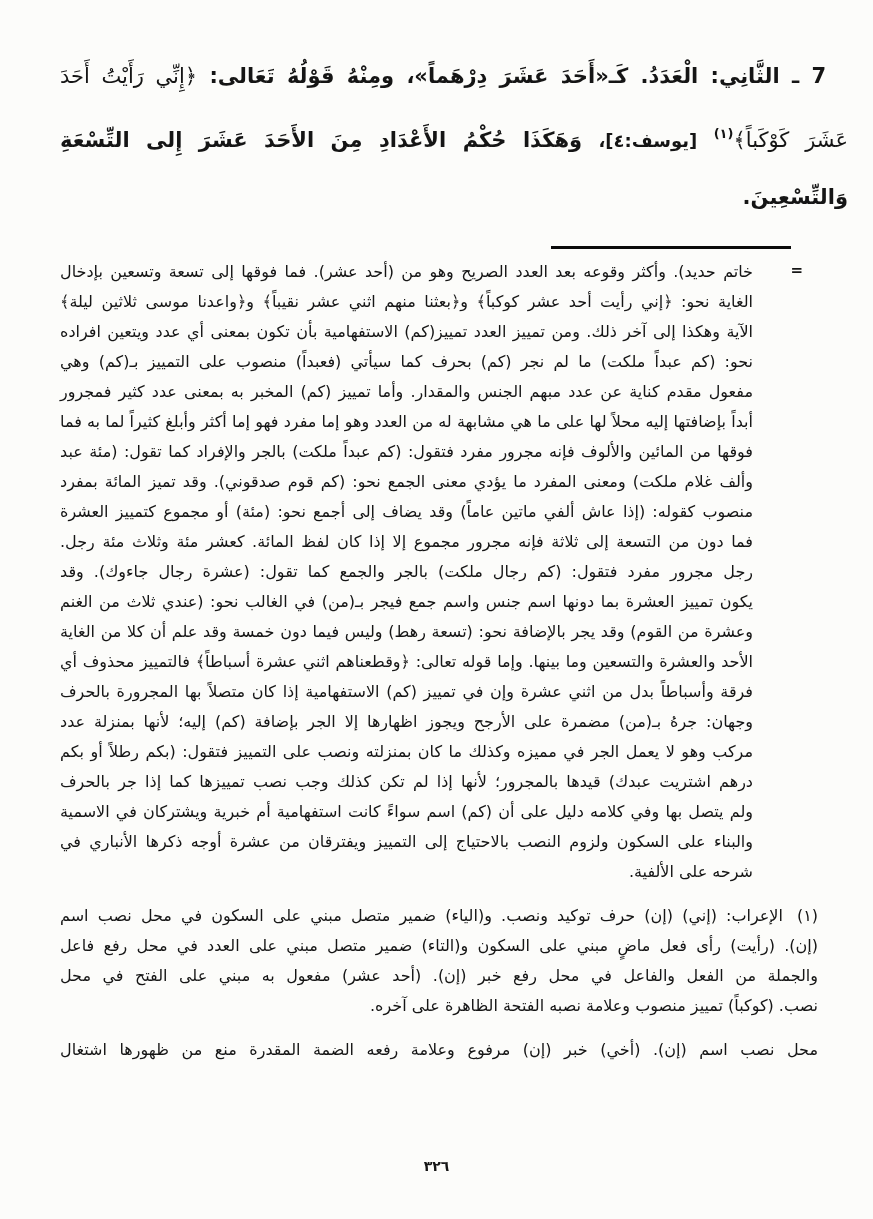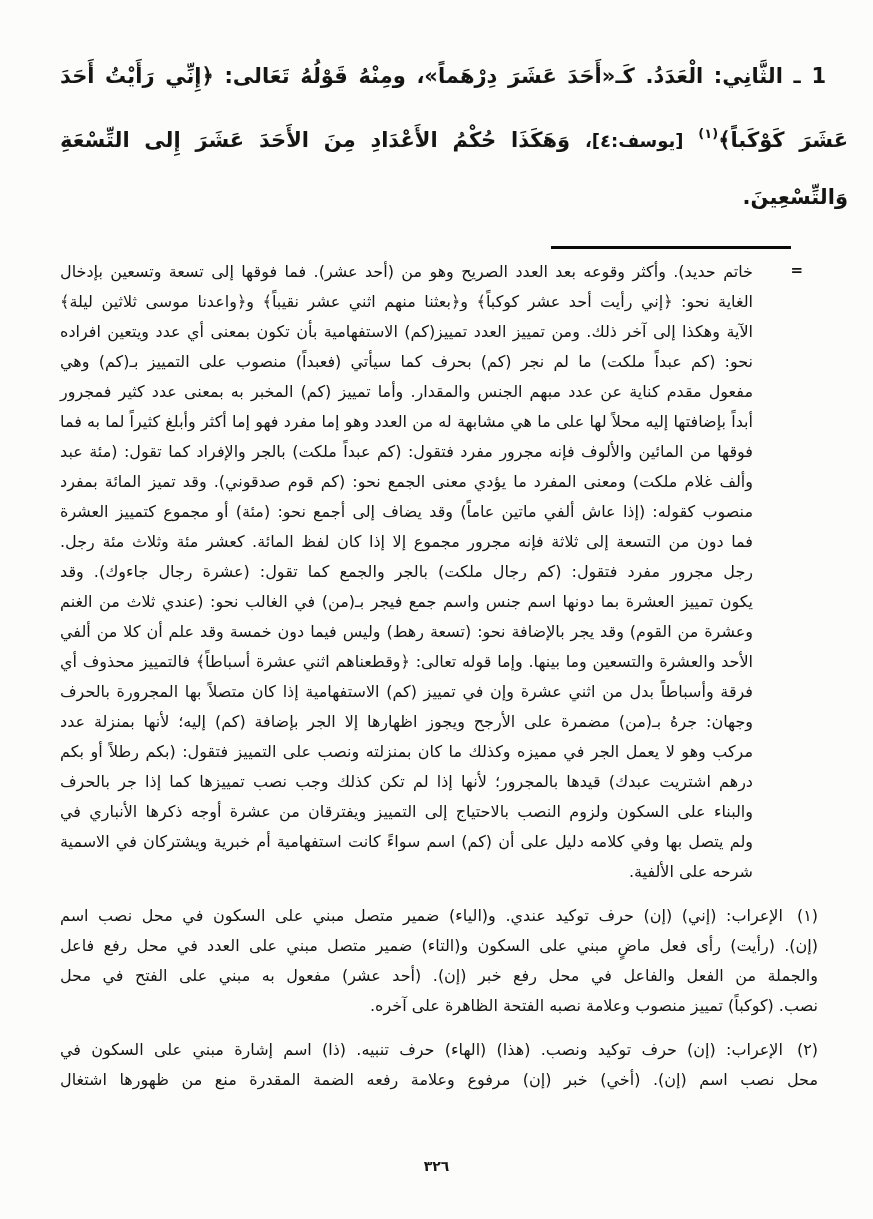--- a/index.html
+++ b/index.html
@@ -15,21 +15,21 @@
   }
   .content{padding:0 25px 0 60px;}
   
   .main-text{margin-top:48px;}
   .main-line{
     font-size:21px;font-weight:bold;line-height:57px;
     text-align:justify;text-align-last:justify;
     white-space:normal;
   }
   .main-line.indent{padding-right:22px;}
-  .quran{font-weight:bold;}
+  .quran{font-weight:normal;}
   .sup-ref{font-size:13px;vertical-align:9px;letter-spacing:1px;}
   .surah-ref{font-size:18px;font-weight:bold;}
   
   .fn-sep{
     border:0;border-top:3px solid #0a0a0a;
     width:240px;height:0;
     margin:20px 57px 8px auto;
   }
   
   .cont-block{
@@ -57,21 +57,21 @@
   }
 </style>
 </head>
 <body>
 
 <div class="page">
   <div class="content">
 
     <div class="main-text">
       <div class="main-line indent">
-        <span>1 ـ الثَّانِي: الْعَدَدُ. كَـ«أَحَدَ عَشَرَ دِرْهَماً»، ومِنْهُ قَوْلُهُ تَعَالى:</span>
+        <span>7 ـ الثَّانِي: الْعَدَدُ. كَـ«أَحَدَ عَشَرَ دِرْهَماً»، ومِنْهُ قَوْلُهُ تَعَالى:</span>
         <span class="quran">﴿إِنِّي رَأَيْتُ أَحَدَ</span>
       </div>
       <div class="main-line">
         <span class="quran">عَشَرَ كَوْكَباً﴾</span><span class="sup-ref">(١)</span>
         <span class="surah-ref">[يوسف:٤]،</span>
         <span>وَهَكَذَا حُكْمُ الأَعْدَادِ مِنَ الأَحَدَ عَشَرَ إِلى التِّسْعَةِ وَالتِّسْعِينَ.</span>
       </div>
     </div>
 
     <hr class="fn-sep">
@@ -83,46 +83,42 @@
       <div class="cont-line">الآية وهكذا إلى آخر ذلك. ومن تمييز العدد تمييز(كم) الاستفهامية بأن تكون بمعنى أي عدد ويتعين افراده</div>
       <div class="cont-line">نحو: (كم عبداً ملكت) ما لم نجر (كم) بحرف كما سيأتي (فعبداً) منصوب على التمييز بـ(كم) وهي</div>
       <div class="cont-line">مفعول مقدم كناية عن عدد مبهم الجنس والمقدار. وأما تمييز (كم) المخبر به بمعنى عدد كثير فمجرور</div>
       <div class="cont-line">أبداً بإضافتها إليه محلاً لها على ما هي مشابهة له من العدد وهو إما مفرد فهو إما أكثر وأبلغ كثيراً لما به فما</div>
       <div class="cont-line">فوقها من المائين والألوف فإنه مجرور مفرد فتقول: (كم عبداً ملكت) بالجر والإفراد كما تقول: (مئة عبد</div>
       <div class="cont-line">وألف غلام ملكت) ومعنى المفرد ما يؤدي معنى الجمع نحو: (كم قوم صدقوني). وقد تميز المائة بمفرد</div>
       <div class="cont-line">منصوب كقوله: (إذا عاش ألفي ماتين عاماً) وقد يضاف إلى أجمع نحو: (مئة) أو مجموع كتمييز العشرة</div>
       <div class="cont-line">فما دون من التسعة إلى ثلاثة فإنه مجرور مجموع إلا إذا كان لفظ المائة. كعشر مئة وثلاث مئة رجل.</div>
       <div class="cont-line">رجل مجرور مفرد فتقول: (كم رجال ملكت) بالجر والجمع كما تقول: (عشرة رجال جاءوك). وقد</div>
       <div class="cont-line">يكون تمييز العشرة بما دونها اسم جنس واسم جمع فيجر بـ(من) في الغالب نحو: (عندي ثلاث من الغنم</div>
-      <div class="cont-line">وعشرة من القوم) وقد يجر بالإضافة نحو: (تسعة رهط) وليس فيما دون خمسة وقد علم أن كلا من ألفي</div>
+      <div class="cont-line">وعشرة من القوم) وقد يجر بالإضافة نحو: (تسعة رهط) وليس فيما دون خمسة وقد علم أن كلا من الغاية</div>
       <div class="cont-line">الأحد والعشرة والتسعين وما بينها. وإما قوله تعالى: ﴿وقطعناهم اثني عشرة أسباطاً﴾ فالتمييز محذوف أي</div>
       <div class="cont-line">فرقة وأسباطاً بدل من اثني عشرة وإن في تمييز (كم) الاستفهامية إذا كان متصلاً بها المجرورة بالحرف</div>
       <div class="cont-line">وجهان: جرهُ بـ(من) مضمرة على الأرجح ويجوز اظهارها إلا الجر بإضافة (كم) إليه؛ لأنها بمنزلة عدد</div>
       <div class="cont-line">مركب وهو لا يعمل الجر في مميزه وكذلك ما كان بمنزلته ونصب على التمييز فتقول: (بكم رطلاً أو بكم</div>
       <div class="cont-line">درهم اشتريت عبدك) قيدها بالمجرور؛ لأنها إذا لم تكن كذلك وجب نصب تمييزها كما إذا جر بالحرف</div>
+      <div class="cont-line">ولم يتصل بها وفي كلامه دليل على أن (كم) اسم سواءً كانت استفهامية أم خبرية ويشتركان في الاسمية</div>
       <div class="cont-line">والبناء على السكون ولزوم النصب بالاحتياج إلى التمييز ويفترقان من عشرة أوجه ذكرها الأنباري في</div>
-      <div class="cont-line">ولم يتصل بها وفي كلامه دليل على أن (كم) اسم سواءً كانت استفهامية أم خبرية ويشتركان في الاسمية</div>
       <div class="cont-line end">شرحه على الألفية.</div>
     </div>
 
     <div class="fn">
       <div class="fn-line">
         <span class="fn-num">(١)</span><span class="fn-label">الإعراب:</span>
-        <span>(إني) (إن) حرف توكيد عندي. و(الياء) ضمير متصل مبني على السكون في محل نصب اسم</span>
+        <span>(إني) (إن) حرف توكيد ونصب. و(الياء) ضمير متصل مبني على السكون في محل نصب اسم</span>
       </div>
       <div class="fn-line">(إن). (رأيت) رأى فعل ماضٍ مبني على السكون و(التاء) ضمير متصل مبني على العدد في محل رفع فاعل</div>
       <div class="fn-line">والجملة من الفعل والفاعل في محل رفع خبر (إن). (أحد عشر) مفعول به مبني على الفتح في محل</div>
       <div class="fn-line short">نصب. (كوكباً) تمييز منصوب وعلامة نصبه الفتحة الظاهرة على آخره.</div>
     </div>
 
     <div class="fn">
-      <div class="fn-line">
-        <span class="fn-num">(٢)</span><span class="fn-label">الإعراب:</span>
-        <span>(إن) حرف توكيد ونصب. (هذا) (الهاء) حرف تنبيه. (ذا) اسم إشارة مبني على السكون في</span>
-      </div>
       <div class="fn-line">محل نصب اسم (إن). (أخي) خبر (إن) مرفوع وعلامة رفعه الضمة المقدرة منع من ظهورها اشتغال</div>
 
     </div>
 
   </div>
 
   <div class="page-num">٣٢٦</div>
 </div>
 
 </body></html>

